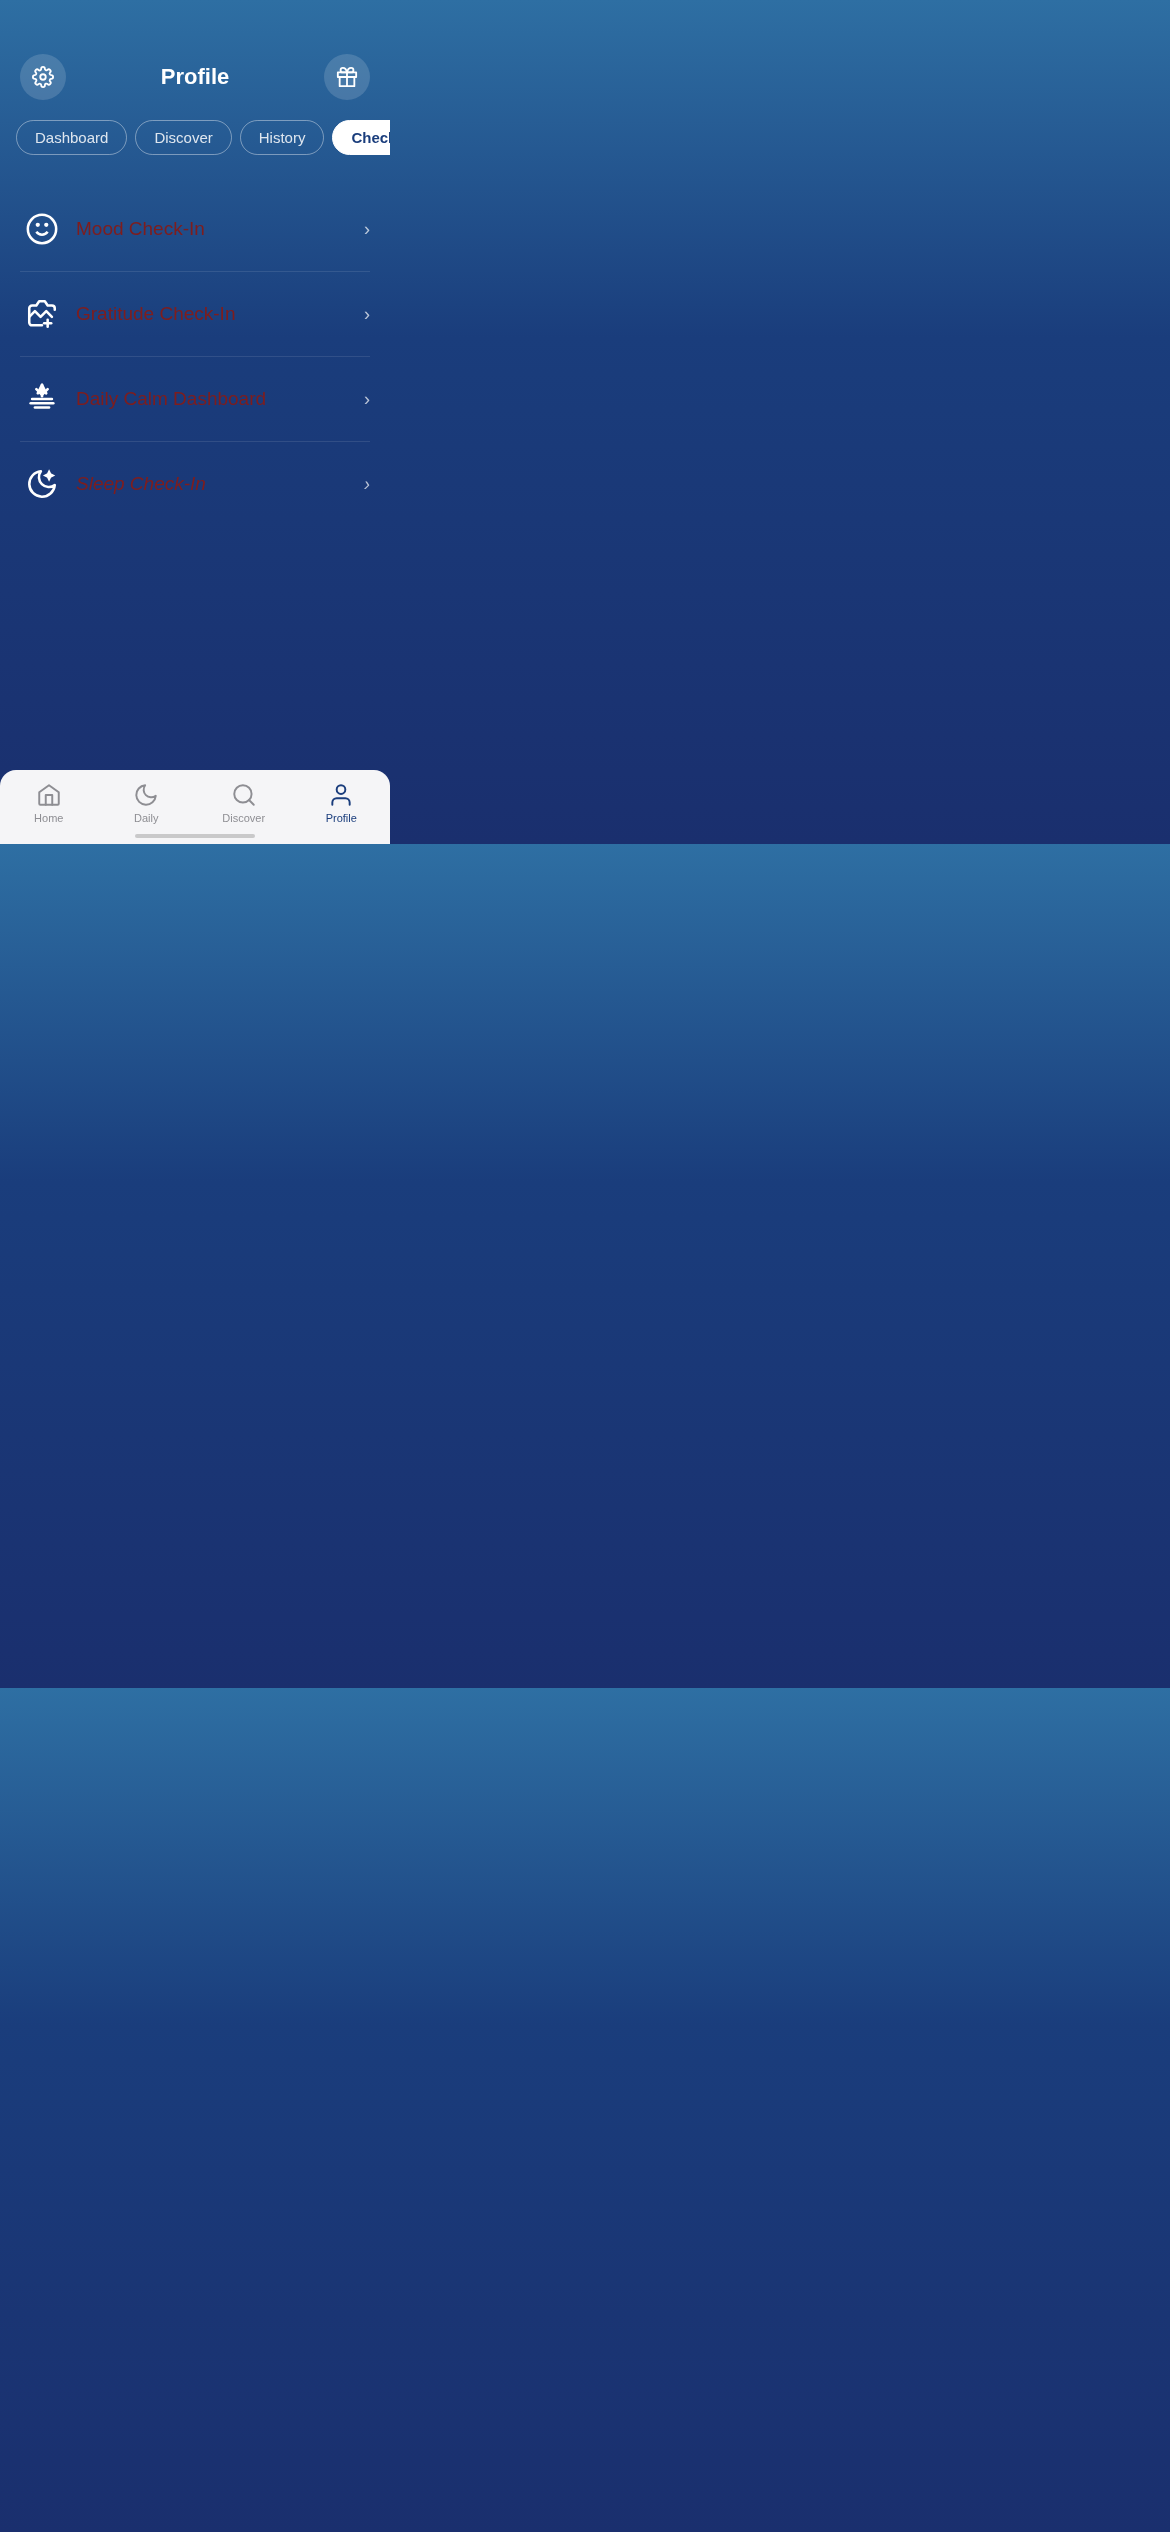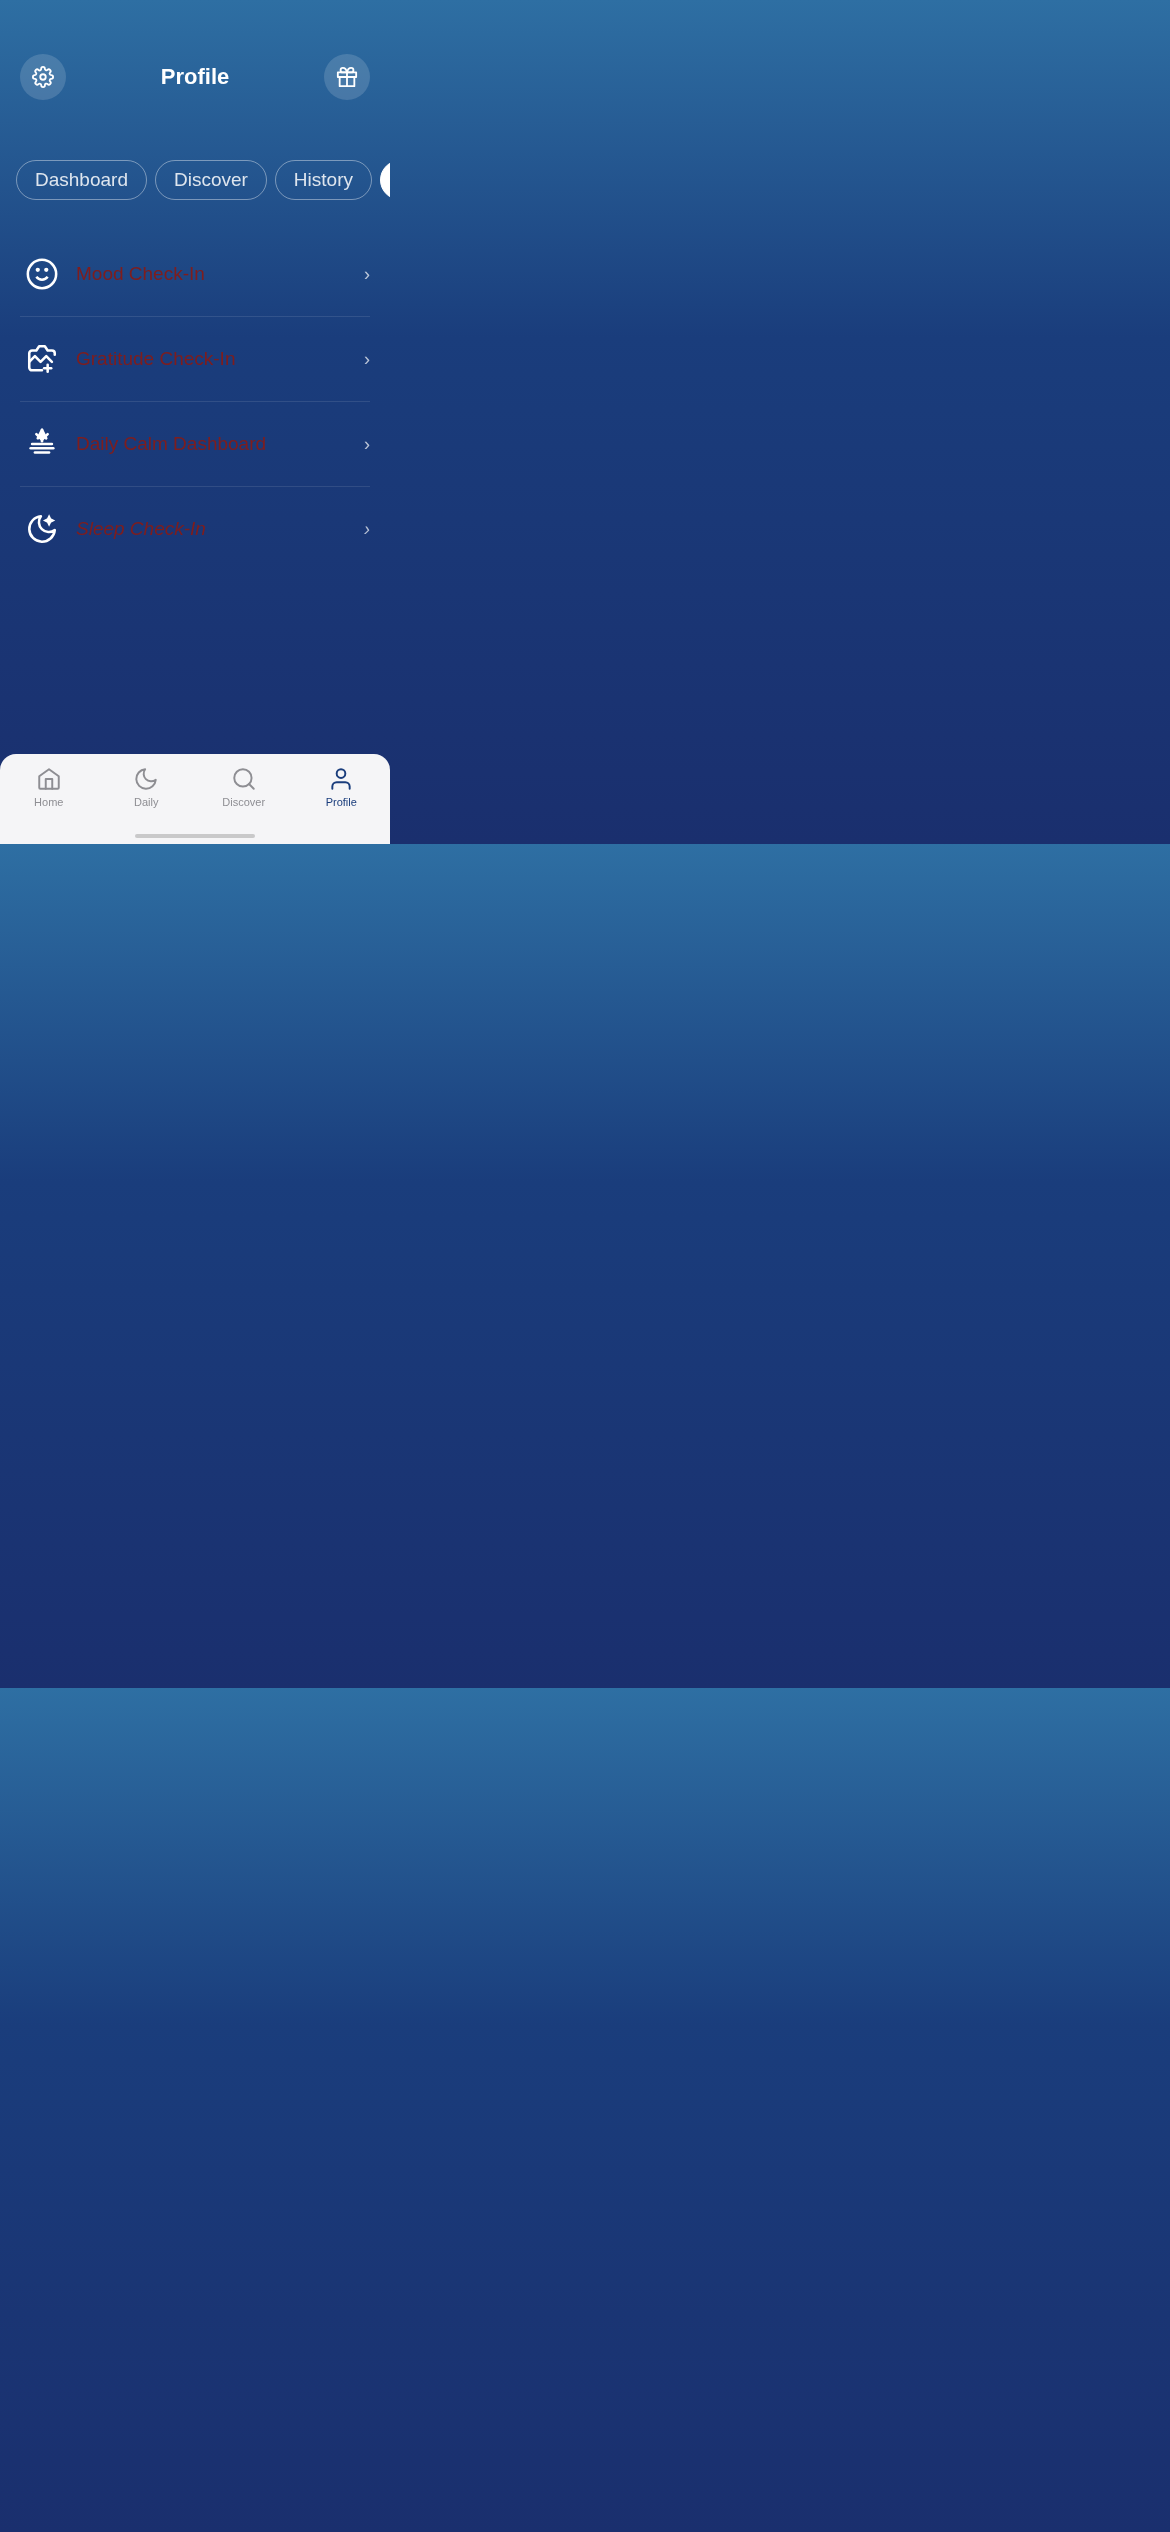--- a/index.html
+++ b/index.html
@@ -63,28 +63,27 @@
       scrollbar-width: none;
     }
 
     .tabs-container::-webkit-scrollbar {
       display: none;
     }
 
     .tab {
       padding: 8px 18px;
       border-radius: 20px;
-      font-size: 19px;
+      font-size: 15px;
       font-weight: 500;
       border: 1.5px solid rgba(255,255,255,0.4);
       background: transparent;
       color: rgba(255,255,255,0.85);
       cursor: pointer;
       white-space: nowrap;
-      margin-top: 40px;
     }
 
     .tab.active {
       background: white;
       color: #1a3d7c;
       border-color: white;
       font-weight: 600;
     }
 
     .checkins-list {
@@ -135,21 +134,21 @@
     .chevron {
       color: rgba(255,255,255,0.7);
       font-size: 18px;
     }
 
     .bottom-nav {
       position: absolute;
       bottom: 0;
       left: 0;
       right: 0;
-      height: 90px;
+      height: 74px;
       background: #f5f5f7;
       display: flex;
       align-items: flex-start;
       justify-content: space-around;
       padding-top: 12px;
       border-top-left-radius: 16px;
       border-top-right-radius: 16px;
     }
 
     .nav-item {

